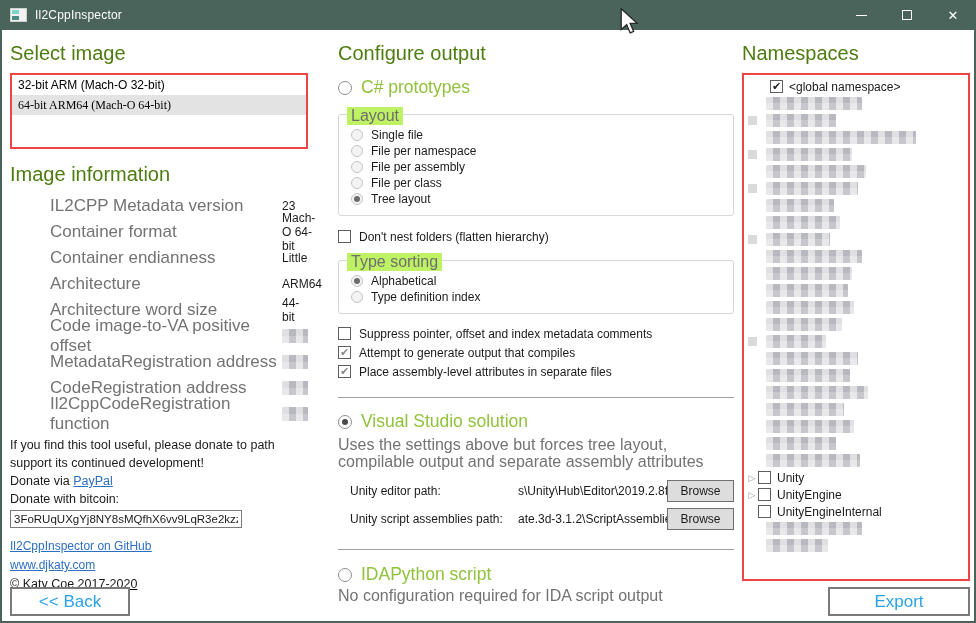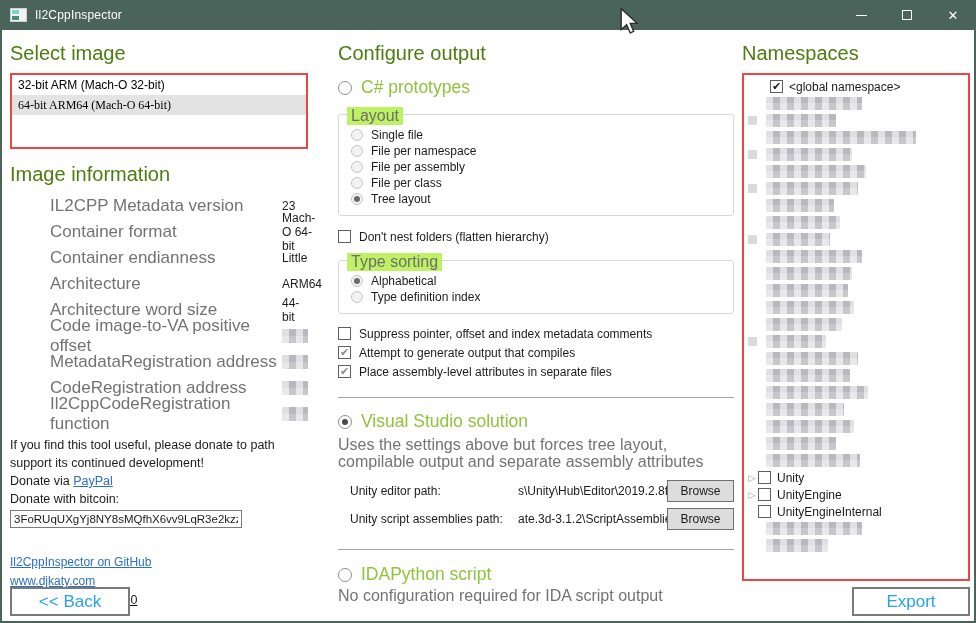--- a/index.html
+++ b/index.html
@@ -38,21 +38,21 @@
   .pixel { height:14px; border-radius:1px;
     background-image:
       repeating-linear-gradient(90deg, rgba(255,255,255,.45) 0 7px, rgba(60,60,80,.10) 7px 14px),
       repeating-linear-gradient(0deg, #d6d6da 0 7px, #c6c6cc 7px 14px);
   }
   .info-row .pixel { width:88px; display:none; }
   .redacted .pixel { display:block; }
   .donate { margin-top:16px; font-size:12.5px; line-height:18px; color:#1b1b1b; width:292px; }
   .btc-input { width:232px; height:18px; border:1px solid #7a7a7a; font-size:11.5px; padding:0 3px; margin-top:2px;
                font-family:"Liberation Sans",sans-serif; color:#1b1b1b; }
-  .links { margin-top:24px; line-height:18px;text-decoration:underline; }
+  .links { margin-top:8px; line-height:18px;text-decoration:underline; }
   .copyright { font-size:12.5px; color:#1b1b1b; }
   .big-btn { position:absolute; height:29px; border:2px solid #7a7a7a; background:#fff; color:#2aa2e8;
              font-size:17px; font-family:"Liberation Sans",sans-serif; text-align:center; cursor:pointer; }
   .back-btn { left:0; bottom:7px; width:120px; }
   
   .col-mid { left:336px; width:396px; height:593px; }
   .radio-head { display:flex; align-items:center; gap:9px; }
   .radio-head .rh-label { color:#90c23c; font-size:17.5px; }
   .radio { width:14px; height:14px; border-radius:50%; border:1px solid #8f8f8f; background:#fff; position:relative; flex:none; }
   .radio.selected::after { content:""; position:absolute; left:3px; top:3px; width:6px; height:6px; border-radius:50%; background:#4a4a4a; }
@@ -81,21 +81,21 @@
   .ns-row { display:flex; align-items:center; height:17px; }
   .ns-exp { width:12px; flex:none; color:#9a9a9a; font-size:9px; text-align:center; visibility:hidden; }
   .has-exp .ns-exp { visibility:visible; }
   .ns-row .cb { margin:0 6px 0 0; }
   .ns-label { font-size:12px; color:#1b1b1b; white-space:nowrap; }
   .ns-row .cb.checked .check { color:#222; }
   .ns-blur-pre { width:9px; height:9px; margin-left:2px; flex:none; visibility:hidden;
     background:rgba(150,150,158,.35); }
   .has-pre .ns-blur-pre { visibility:visible; }
   .ns-pixel { margin-left:9px; }
-  .export-btn { right:0; bottom:7px; width:118px; }
+  .export-btn { right:0; bottom:7px; width:142px; }
   
   .cursor { position:absolute; left:617px; top:8px; z-index:50; pointer-events:none; }
 </style>
 </head>
 <body>
 
 <div class="window">
 
   <div class="titlebar">
     <span class="app-icon"></span>

